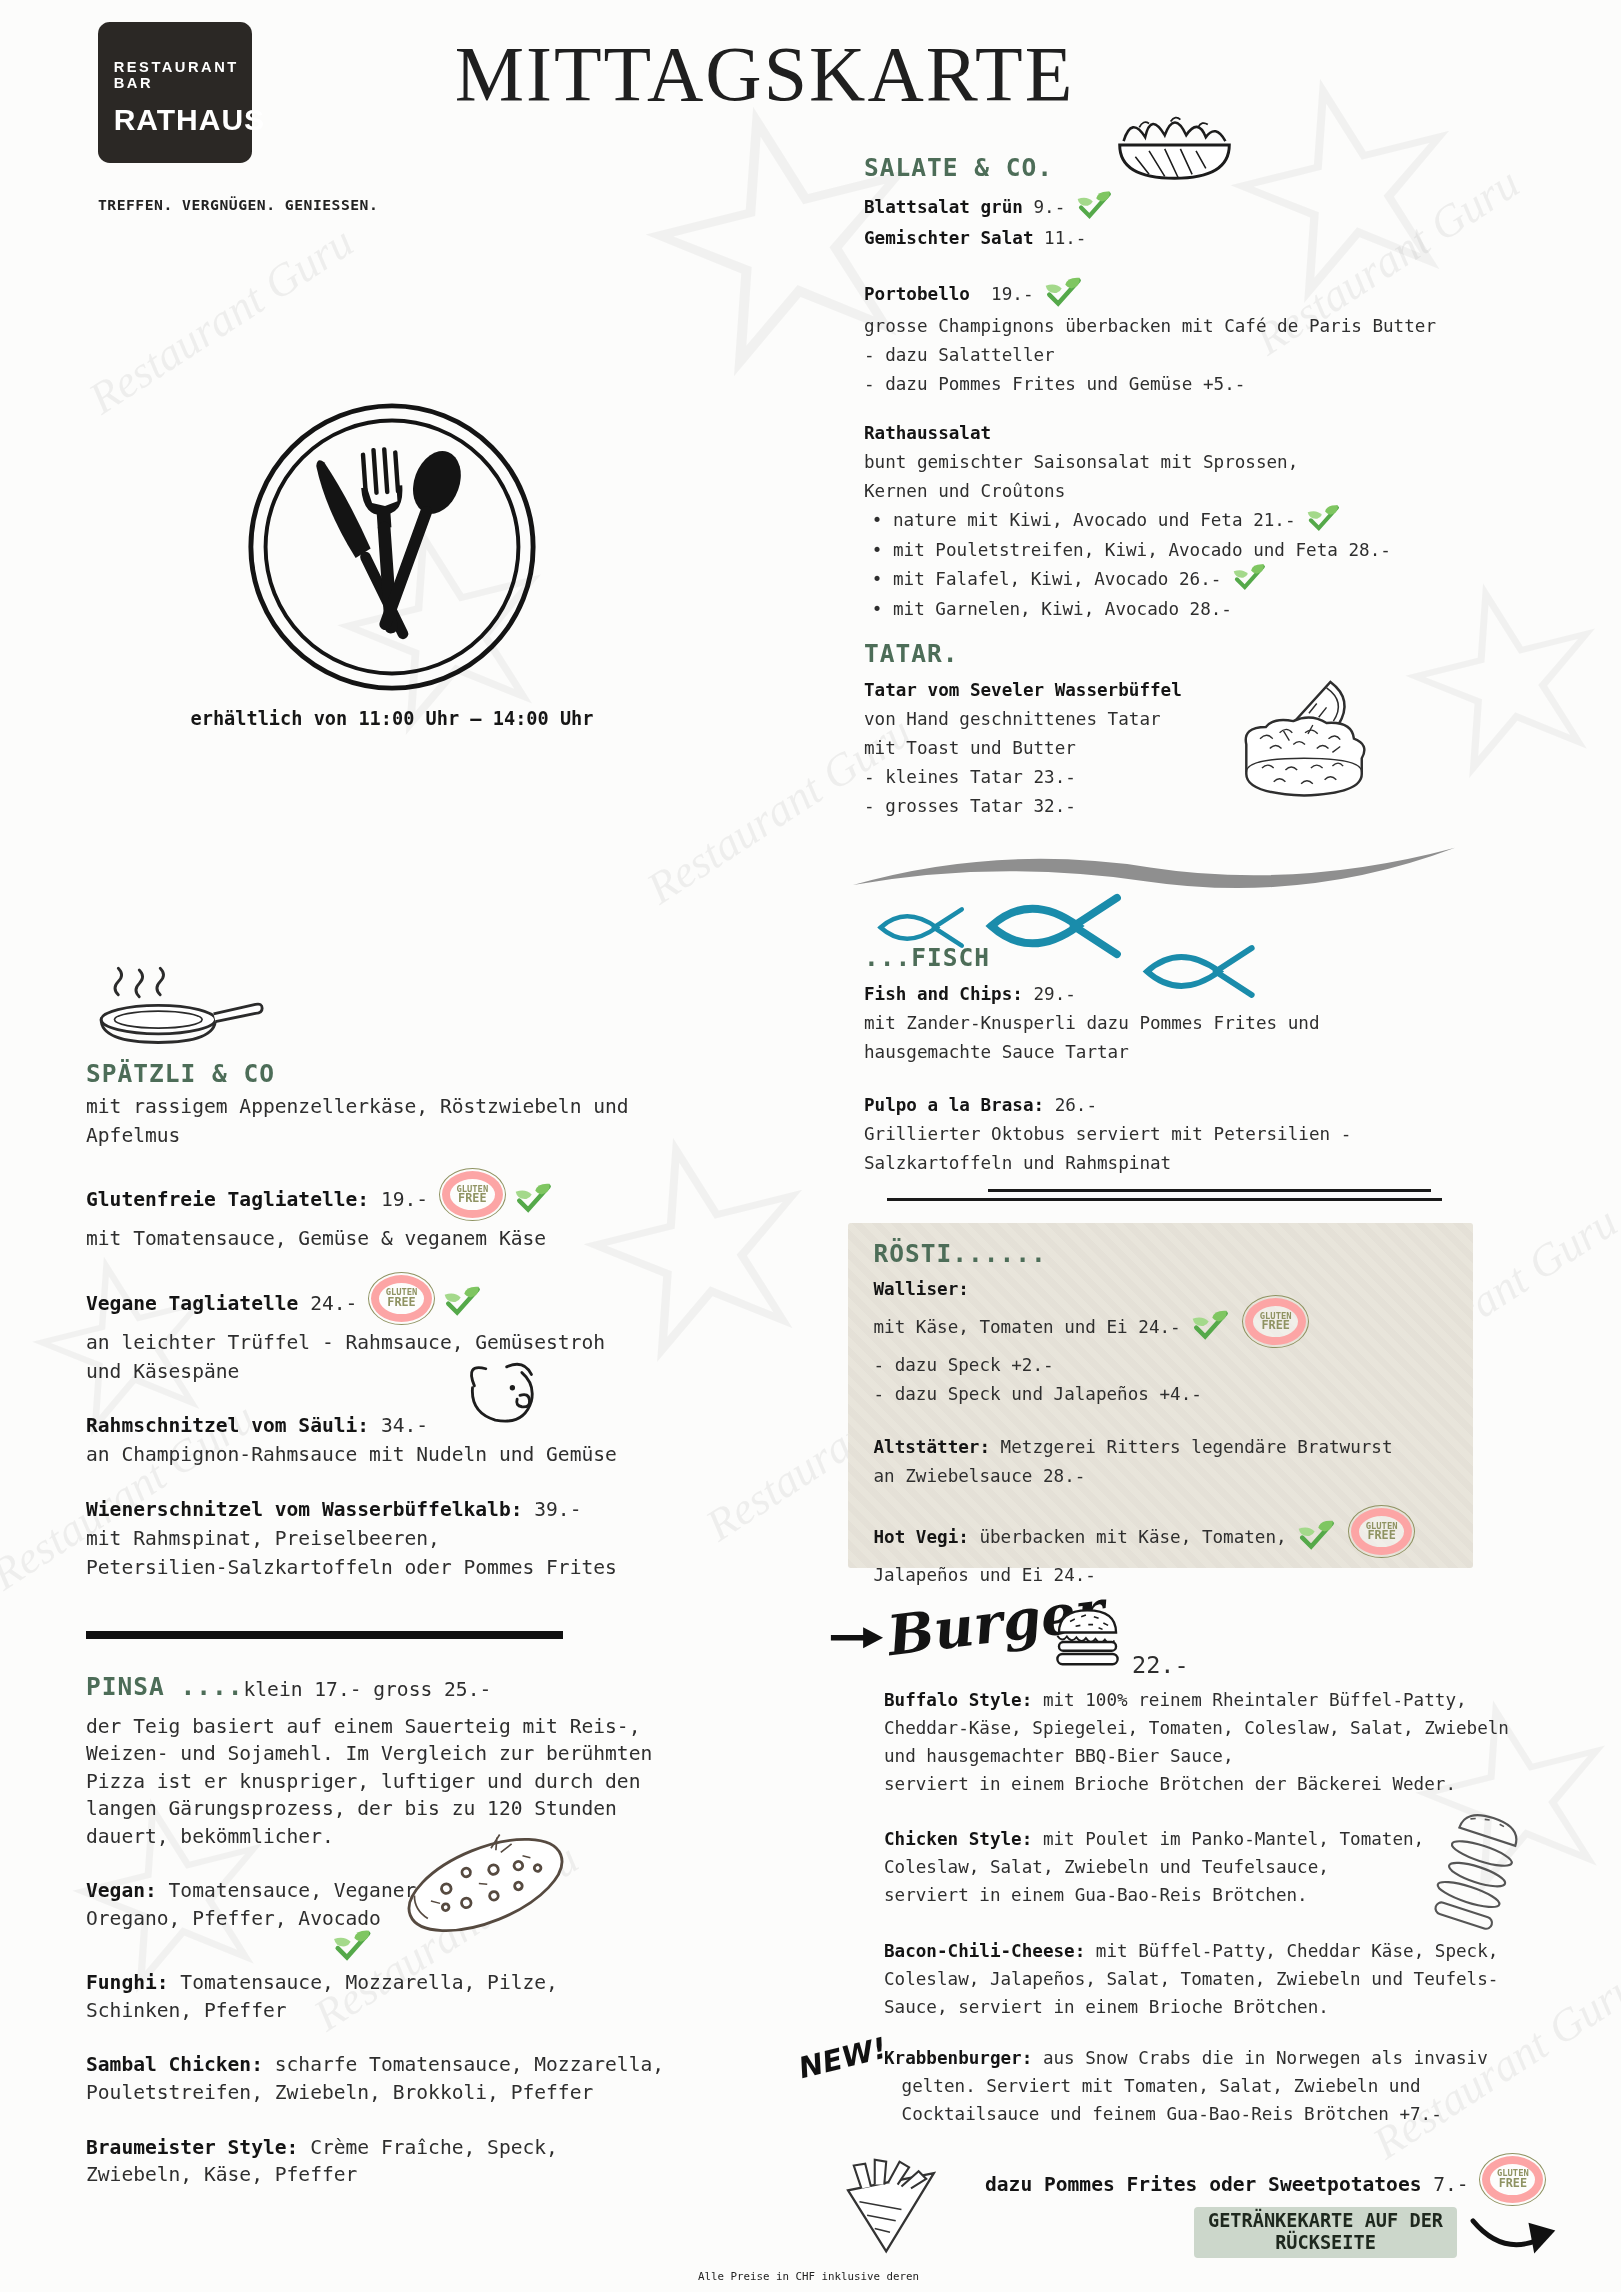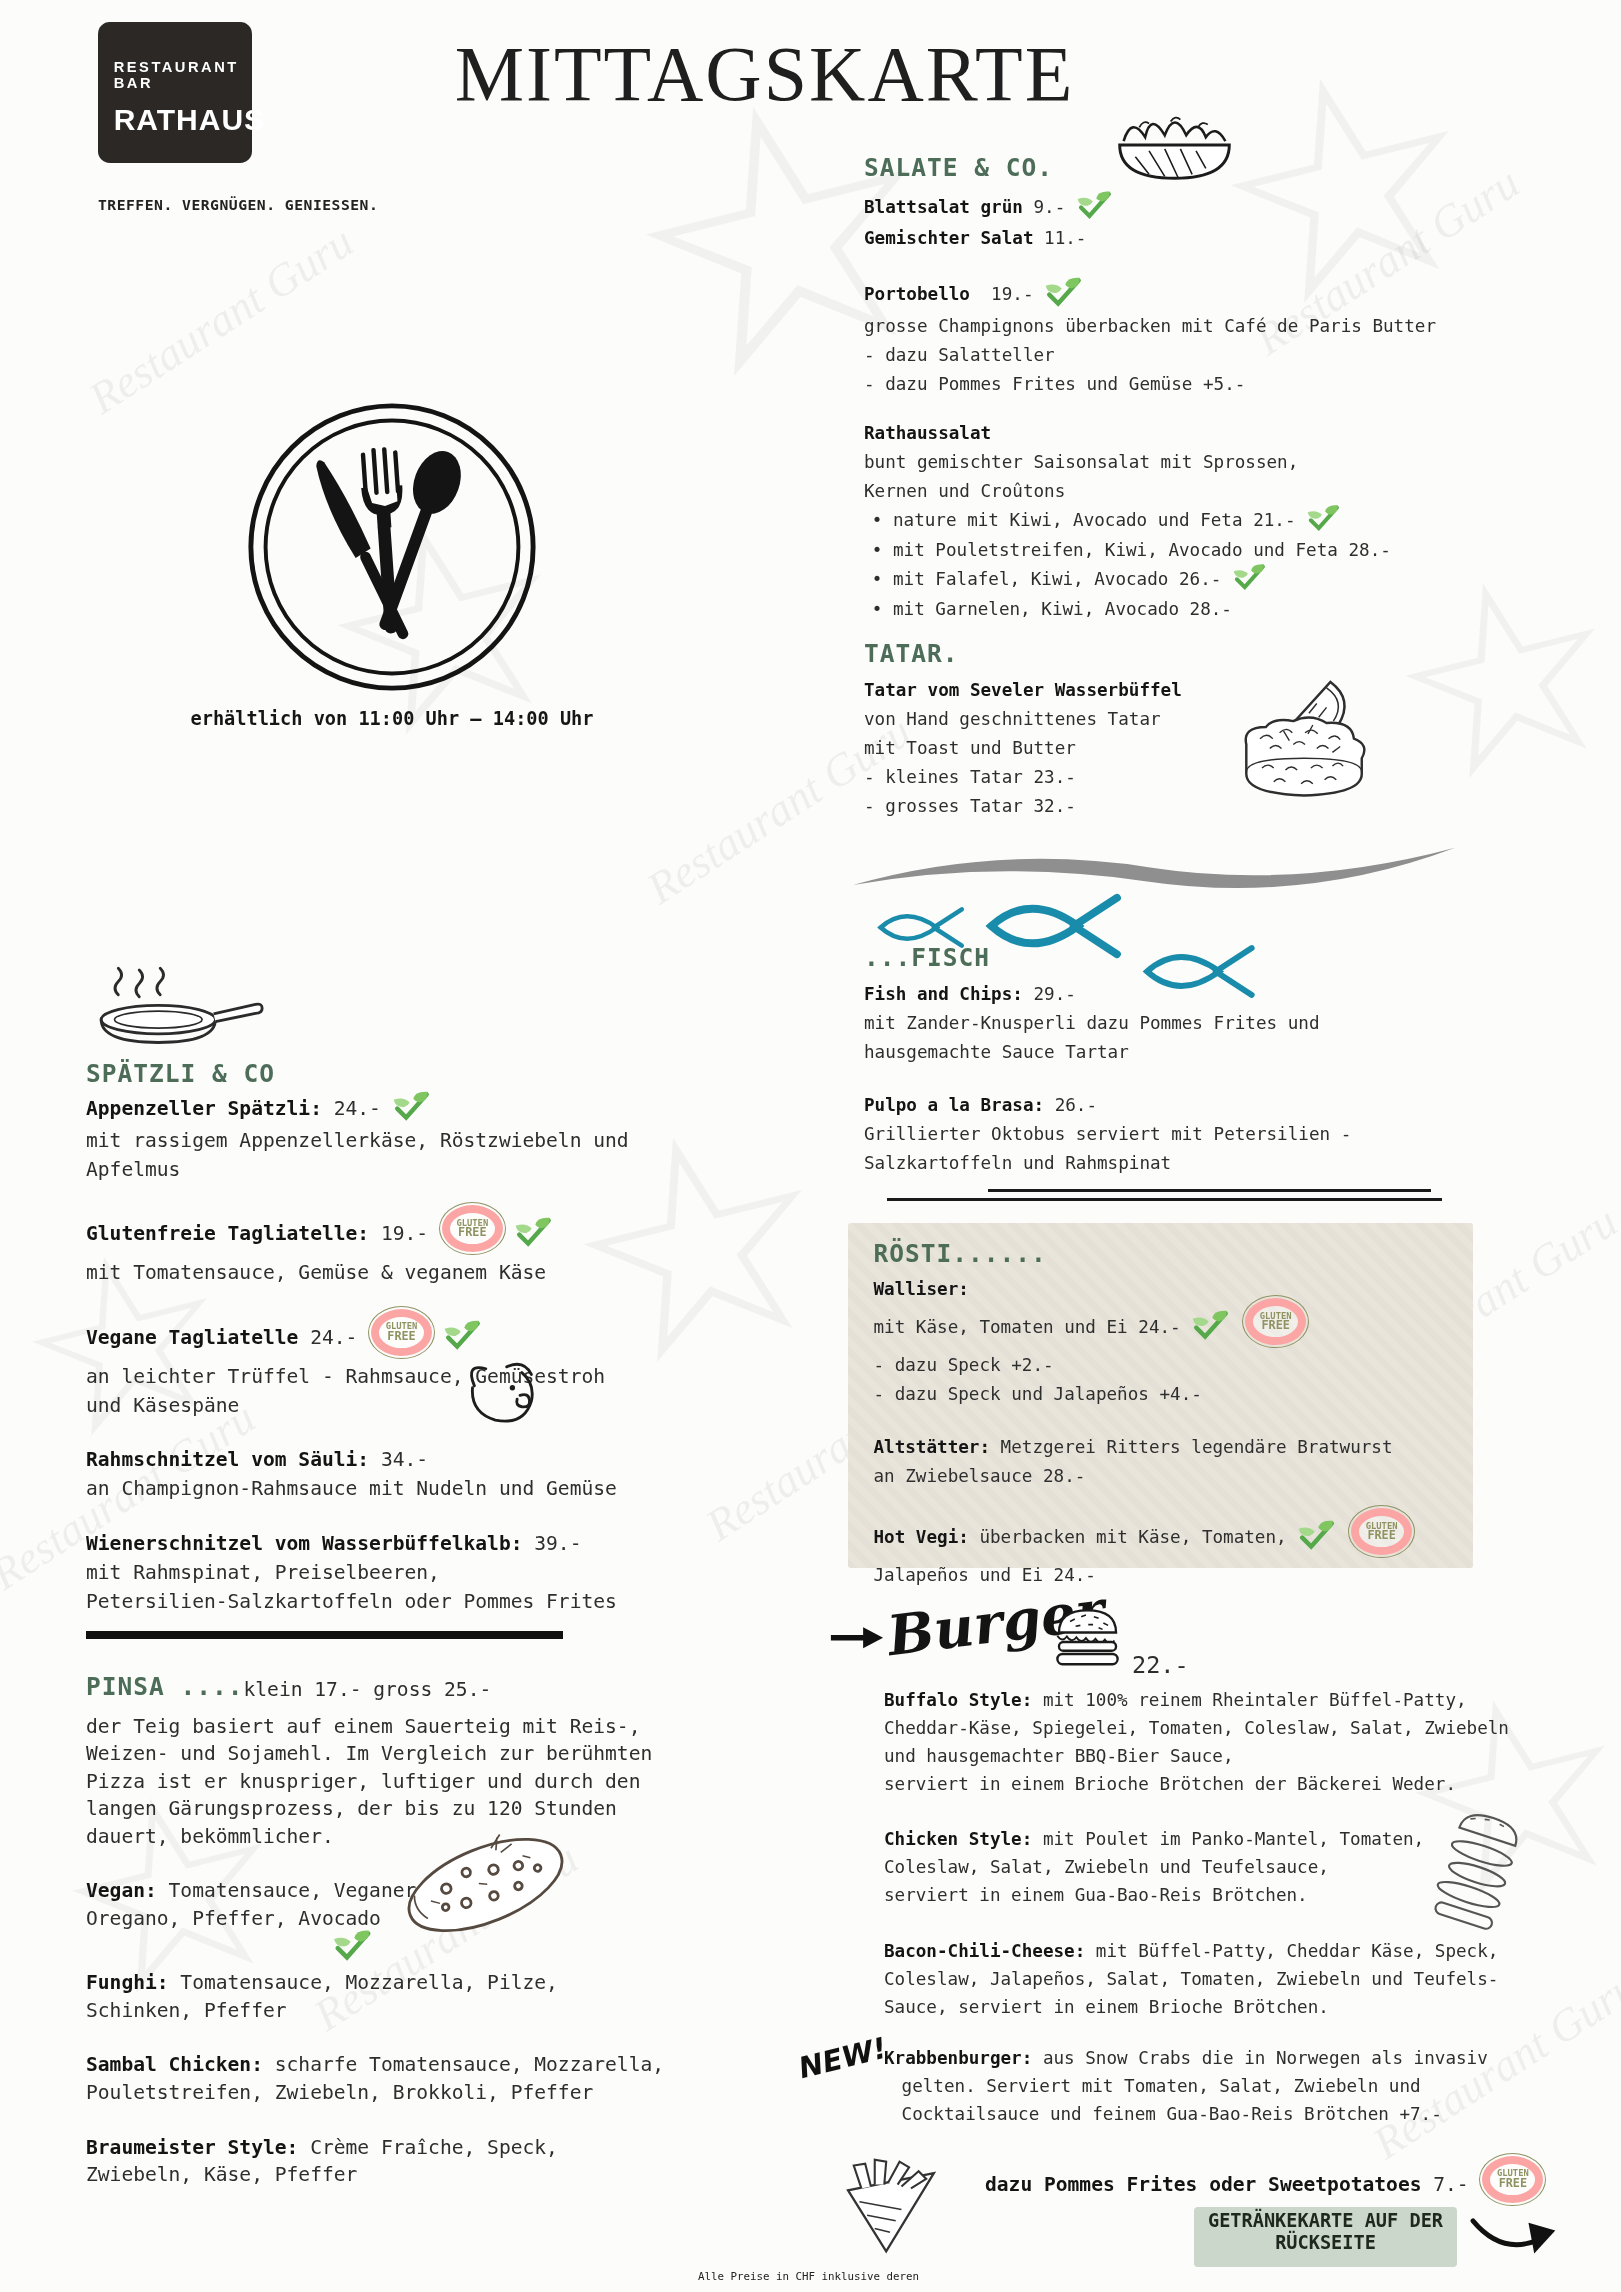--- a/index.html
+++ b/index.html
@@ -43,21 +43,21 @@
       background-image:repeating-linear-gradient(45deg,rgba(0,0,0,.015) 0 6.9px,rgba(255,255,255,.02) 6.9px 13.7px);
       padding:15.7px 25.5px;border-radius:2.9px;}
   
   .script-burger{display:inline-block;font-family:"DejaVu Serif",serif;font-style:italic;font-weight:bold;
       font-size:55px;color:#141414;transform:rotate(-7deg);letter-spacing:0;}
   .price-lg{font-size:23.5px;color:#2e2e2e;}
   .new-label{font-family:"DejaVu Sans",sans-serif;font-weight:bold;font-style:italic;font-size:29px;
       color:#111;transform:rotate(-14deg);display:inline-block;}
   .divider-thick{background:#101010;height:7.8px;}
   .dline{background:#1a1a1a;height:2.9px;}
-  .drinks-box{box-sizing:border-box;width:263px;height:60px;background:#ccd7cb;border-radius:3.9px;
+  .drinks-box{box-sizing:border-box;width:263px;height:51px;background:#ccd7cb;border-radius:3.9px;
       text-align:center;font-weight:bold;font-size:18.6px;line-height:22.5px;color:#1e281e;padding-top:2.9px;white-space:pre;}
   .sides-line{font-size:19.6px;line-height:29px;white-space:pre;}
   .sides-line b{color:#141414;}
   
   .fcol{text-align:center;font-size:10.8px;line-height:14.7px;color:#222;white-space:pre;}
   .fcol .fh{font-weight:bold;margin-top:27px;}
   .avail{font-weight:bold;font-size:18.6px;color:#161616;text-align:center;white-space:pre;}
   .sizes{font-size:19.6px;color:#2e2e2e;white-space:pre;}
   .pinsa-head{display:flex;align-items:flex-end;}
 </style>
@@ -286,25 +286,20 @@
 
   <svg class="abs" style="left:84px;top:964px;" width="181" height="96" viewBox="0 0 190 100">
     <path d="M36 32 q-7 -7 0 -14 q7 -7 0 -14 M58 34 q-7 -7 0 -14 q7 -7 0 -14 M80 32 q-7 -7 0 -14 q7 -7 0 -14" fill="none" stroke="#2b2b2b" stroke-width="3" stroke-linecap="round"></path>
     <ellipse cx="78" cy="58" rx="60" ry="15" fill="#fff" stroke="#2b2b2b" stroke-width="3"></ellipse>
     <ellipse cx="78" cy="58" rx="46" ry="9" fill="none" stroke="#2b2b2b" stroke-width="1.8"></ellipse>
     <path d="M18 58 q0 24 60 24 q60 0 60 -24" fill="none" stroke="#2b2b2b" stroke-width="3"></path>
     <path d="M136 52 L180 42 q7 -1.5 7 4 q0 5 -7 5.5 L138 60" fill="#fff" stroke="#2b2b2b" stroke-width="3" stroke-linejoin="round"></path>
   </svg>
   <div class="abs h" style="left:86px;top:1059px;">SPÄTZLI &amp; CO</div>
   <div class="abs left-col" style="left:86px;top:1092px;">
-    <div class="ln"><b>Appenzeller Spätzli:</b><span> 24.-</span><svg class="ic" width="41" height="34" viewBox="0 0 46 38">
-          <path d="M7 23 L17 33 L40 7" fill="none" stroke="#55a94a" stroke-width="5" stroke-linecap="round"></path>
-          <path d="M25 12 Q27 3 41 4 Q42 14 32 16 Q27 15 25 12 Z" fill="#7fc661"></path>
-          <path d="M21 16 Q14 9 3 13 Q5 22 15 21 Q19 20 21 16 Z" fill="#a4d98b"></path>
-        </svg></div>
     <div class="ln">mit rassigem Appenzellerkäse, Röstzwiebeln und</div>
     <div class="ln">Apfelmus</div>
     <div class="g28"></div>
     <div class="ln"><b>Glutenfreie Tagliatelle:</b><span> 19.-</span><span class="gf"><span class="gf1">GLUTEN</span><span class="gf2">FREE</span></span><svg class="ic" width="41" height="34" viewBox="0 0 46 38">
           <path d="M7 23 L17 33 L40 7" fill="none" stroke="#55a94a" stroke-width="5" stroke-linecap="round"></path>
           <path d="M25 12 Q27 3 41 4 Q42 14 32 16 Q27 15 25 12 Z" fill="#7fc661"></path>
           <path d="M21 16 Q14 9 3 13 Q5 22 15 21 Q19 20 21 16 Z" fill="#a4d98b"></path>
         </svg></div>
     <div class="ln">mit Tomatensauce, Gemüse &amp; veganem Käse</div>
     <div class="g28"></div>

